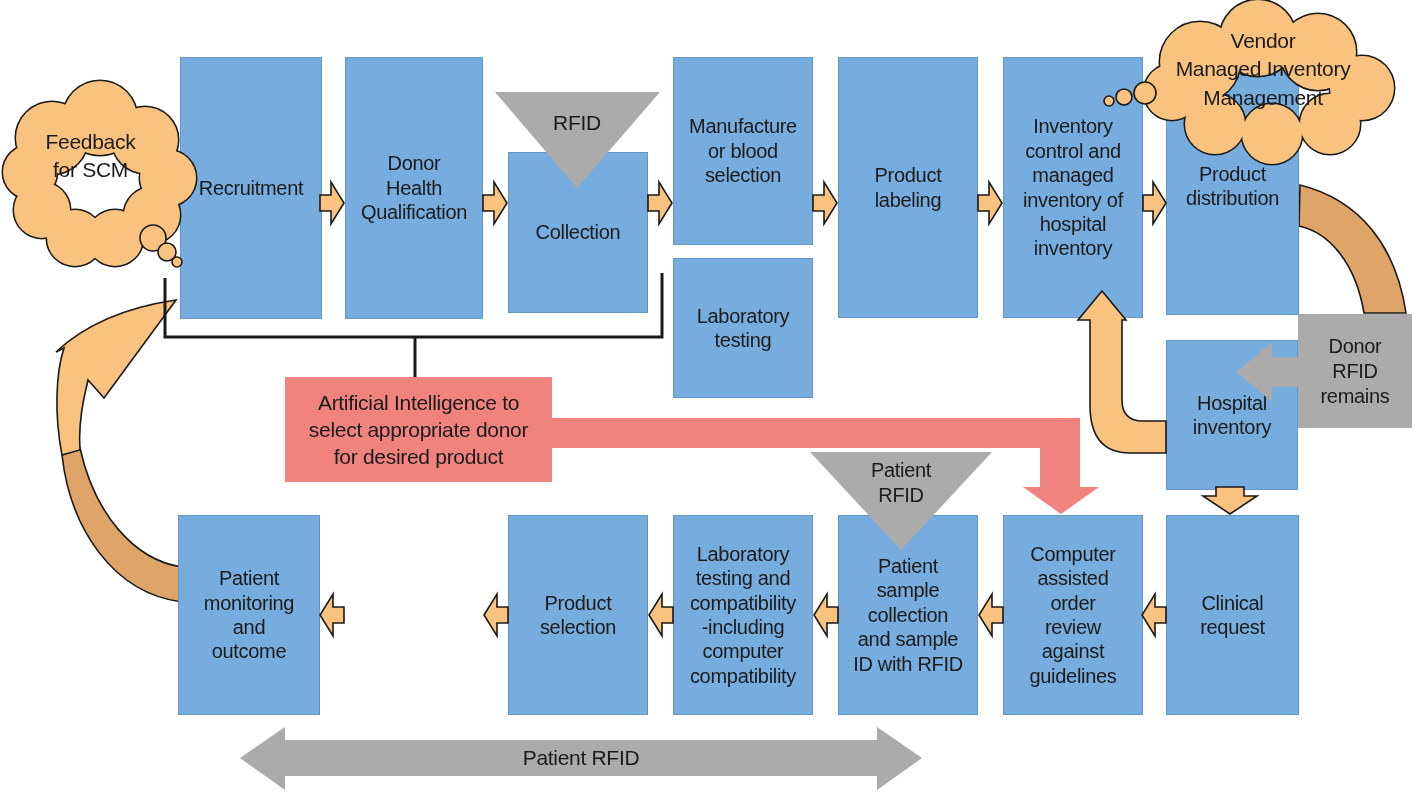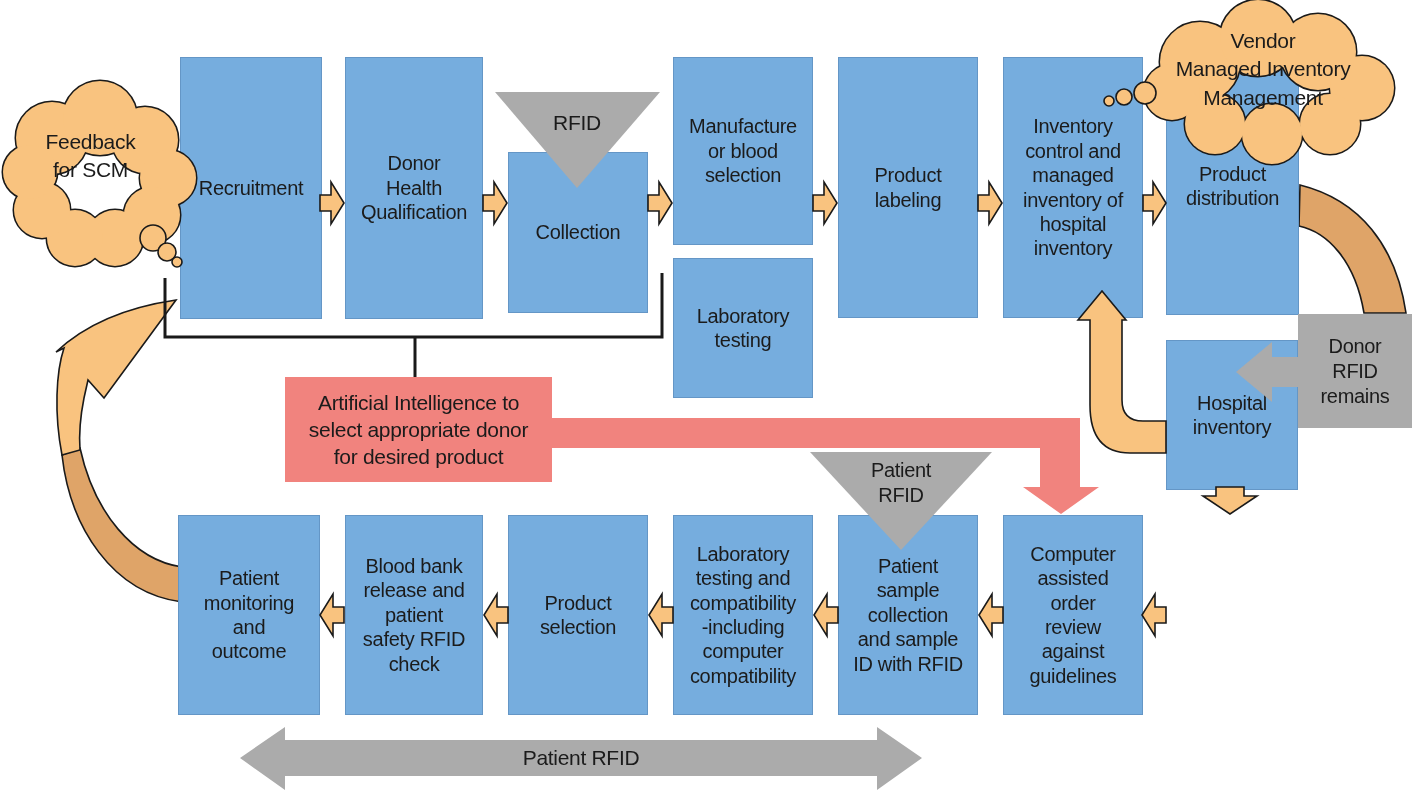--- a/index.html
+++ b/index.html
@@ -86,44 +86,41 @@
 inventory</div>
   <div class="box" style="left:1166px;top:57px;width:133px;height:258px;align-items:center;">Product
 distribution</div>
   <div class="box" style="left:1166px;top:340px;width:132px;height:150px;">Hospital
 inventory</div>
 
   <div class="box" style="left:178px;top:515px;width:142px;height:200px;">Patient
 monitoring
 and
 outcome</div>
-  <div class="box" style="left:345px;top:515px;width:138px;height:200px;">Blood bank
-release and
-patient
-safety RFID
-check</div>
   <div class="box" style="left:508px;top:515px;width:140px;height:200px;">Product
 selection</div>
   <div class="box" style="left:673px;top:515px;width:140px;height:200px;">Laboratory
 testing and
 compatibility
 -including
 computer
 compatibility</div>
   <div class="box" style="left:838px;top:515px;width:140px;height:200px;">Patient
 sample
 collection
 and sample
 ID with RFID</div>
   <div class="box" style="left:1003px;top:515px;width:140px;height:200px;">Computer
 assisted
 order
 review
 against
 guidelines</div>
+  <div class="box" style="left:1166px;top:515px;width:133px;height:200px;">Clinical
+request</div>
 
   <div class="ai-box" style="left:285px;top:377px;width:267px;height:105px;">Artificial Intelligence to
 select appropriate donor
 for desired product</div>
 
   <div class="gray-box" style="left:1298px;top:314px;width:114px;height:114px;">Donor
 RFID
 remains</div>
 
   <svg class="layer" id="over">

